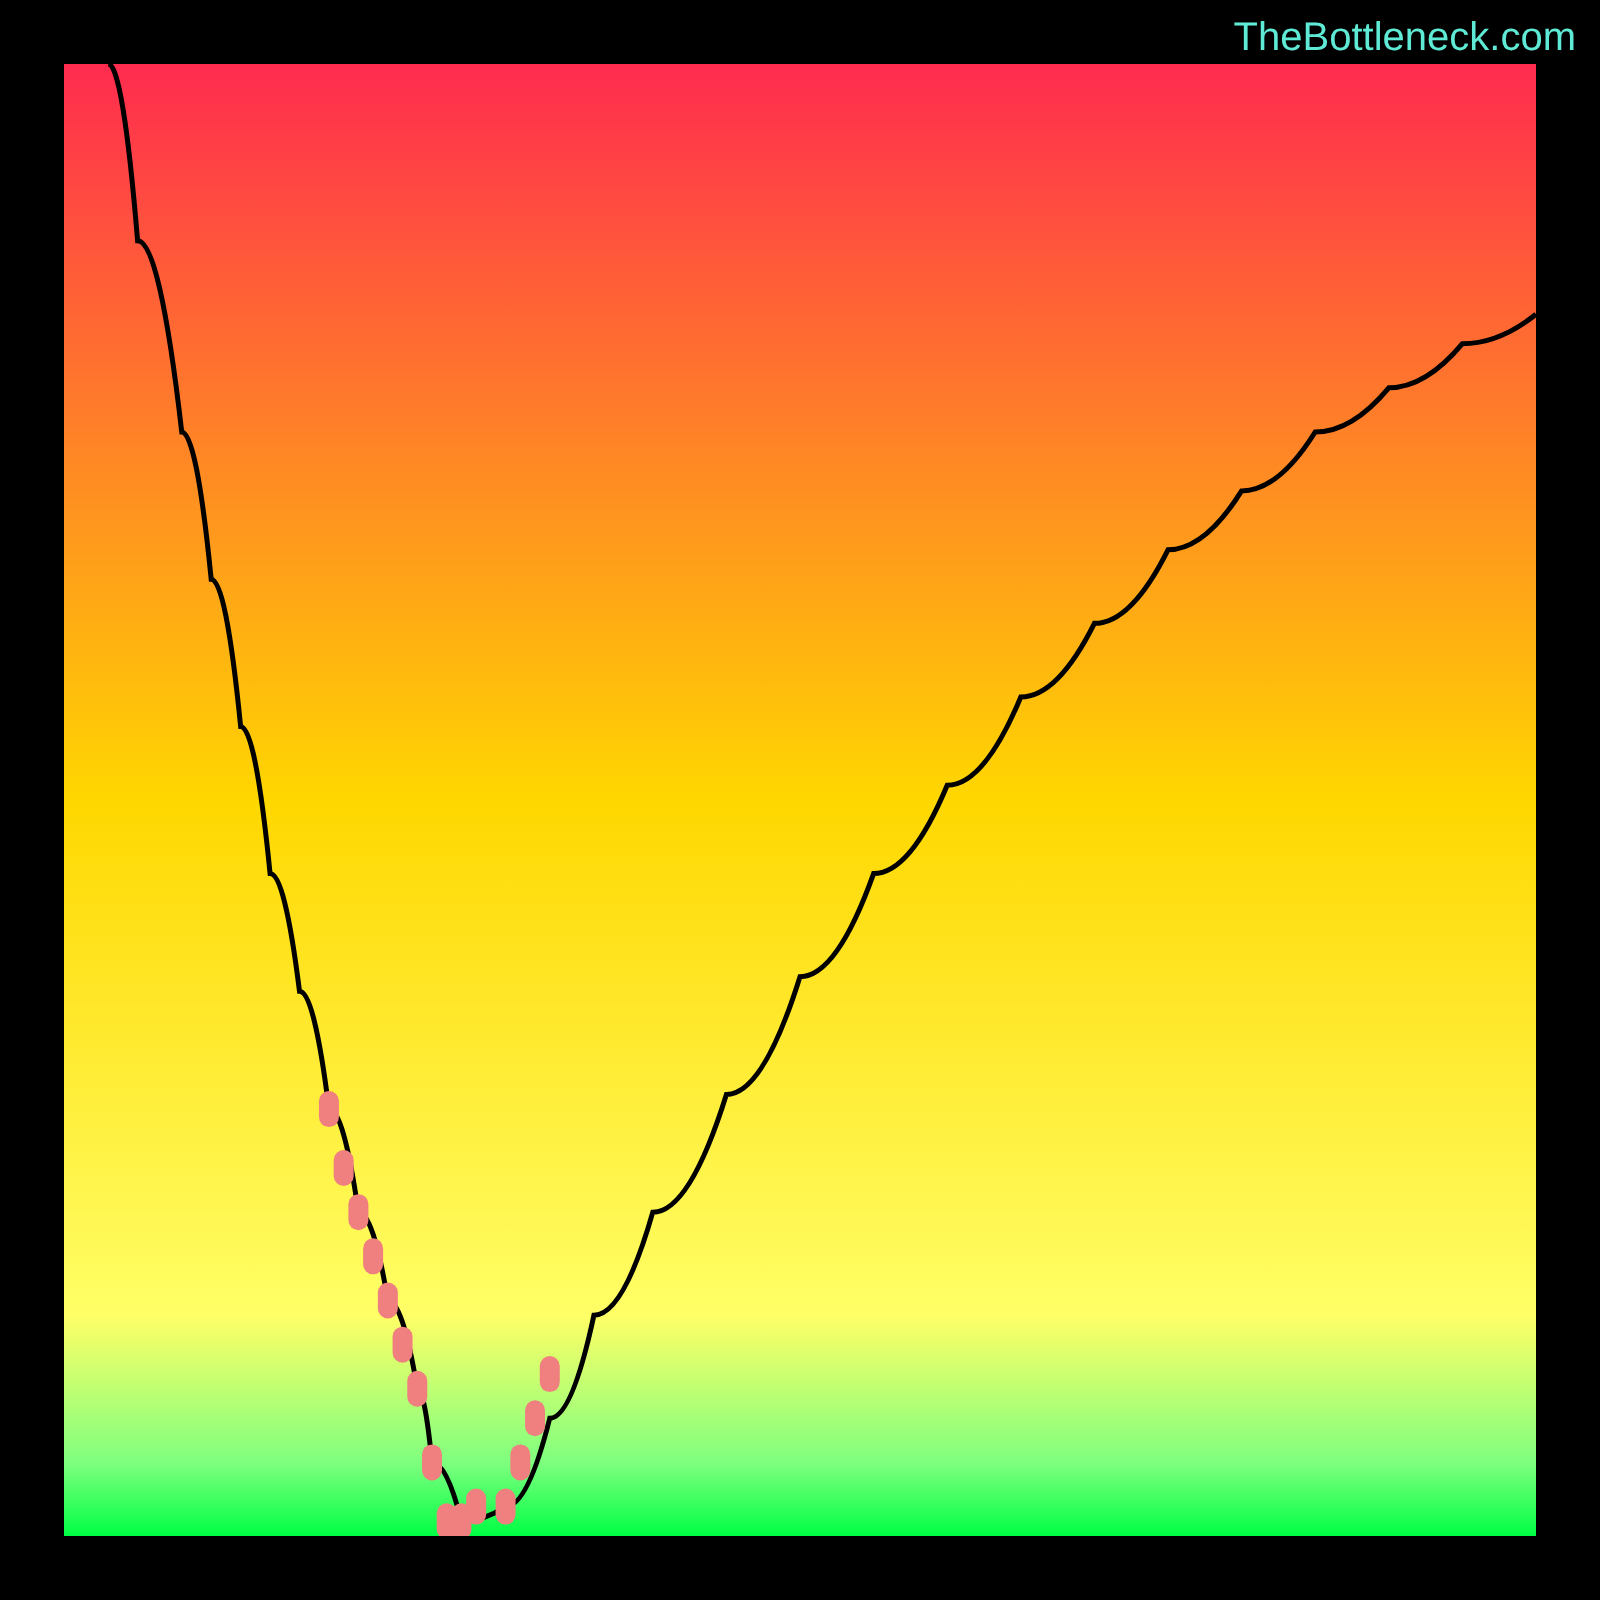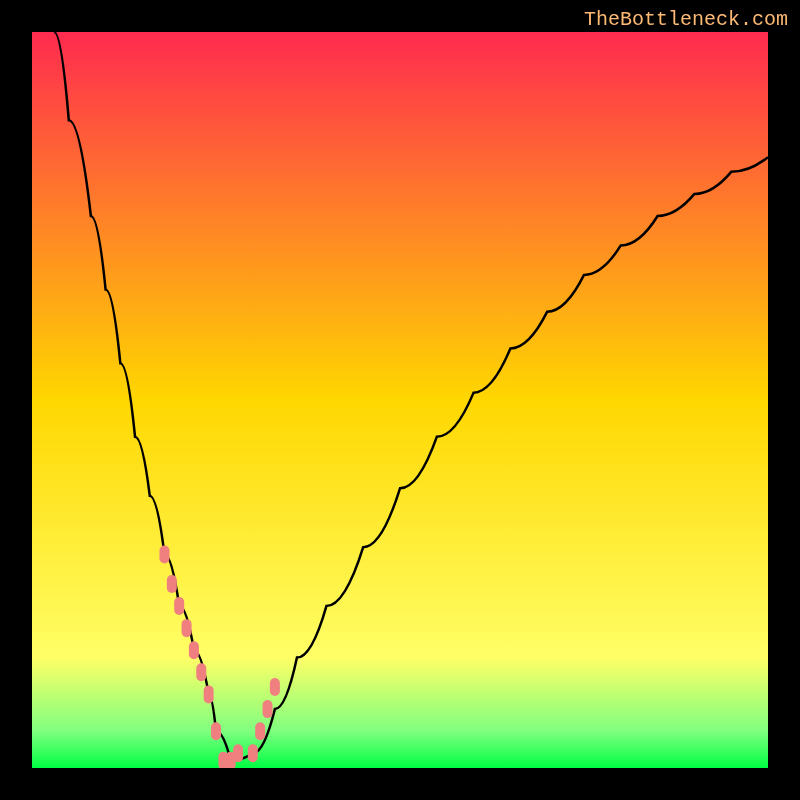--- a/index.html
+++ b/index.html
@@ -11,25 +11,24 @@
       width: 800px;
       height: 800px;
       background: #000000;
       position: relative;
       font-family: Arial, sans-serif;
     }
     .watermark {
       position: absolute;
       top: 8px;
       right: 12px;
-      color: #fdba74;
+      color: #5eead4;
       font-size: 20px;
       font-weight: normal;
       z-index: 100;
-      font-family: Liberation Mono, monospace;
     }
     .chart-container {
       position: absolute;
       top: 32px;
       left: 32px;
       width: 736px;
       height: 736px;
     }
     .gradient-bg {
       position: absolute;

